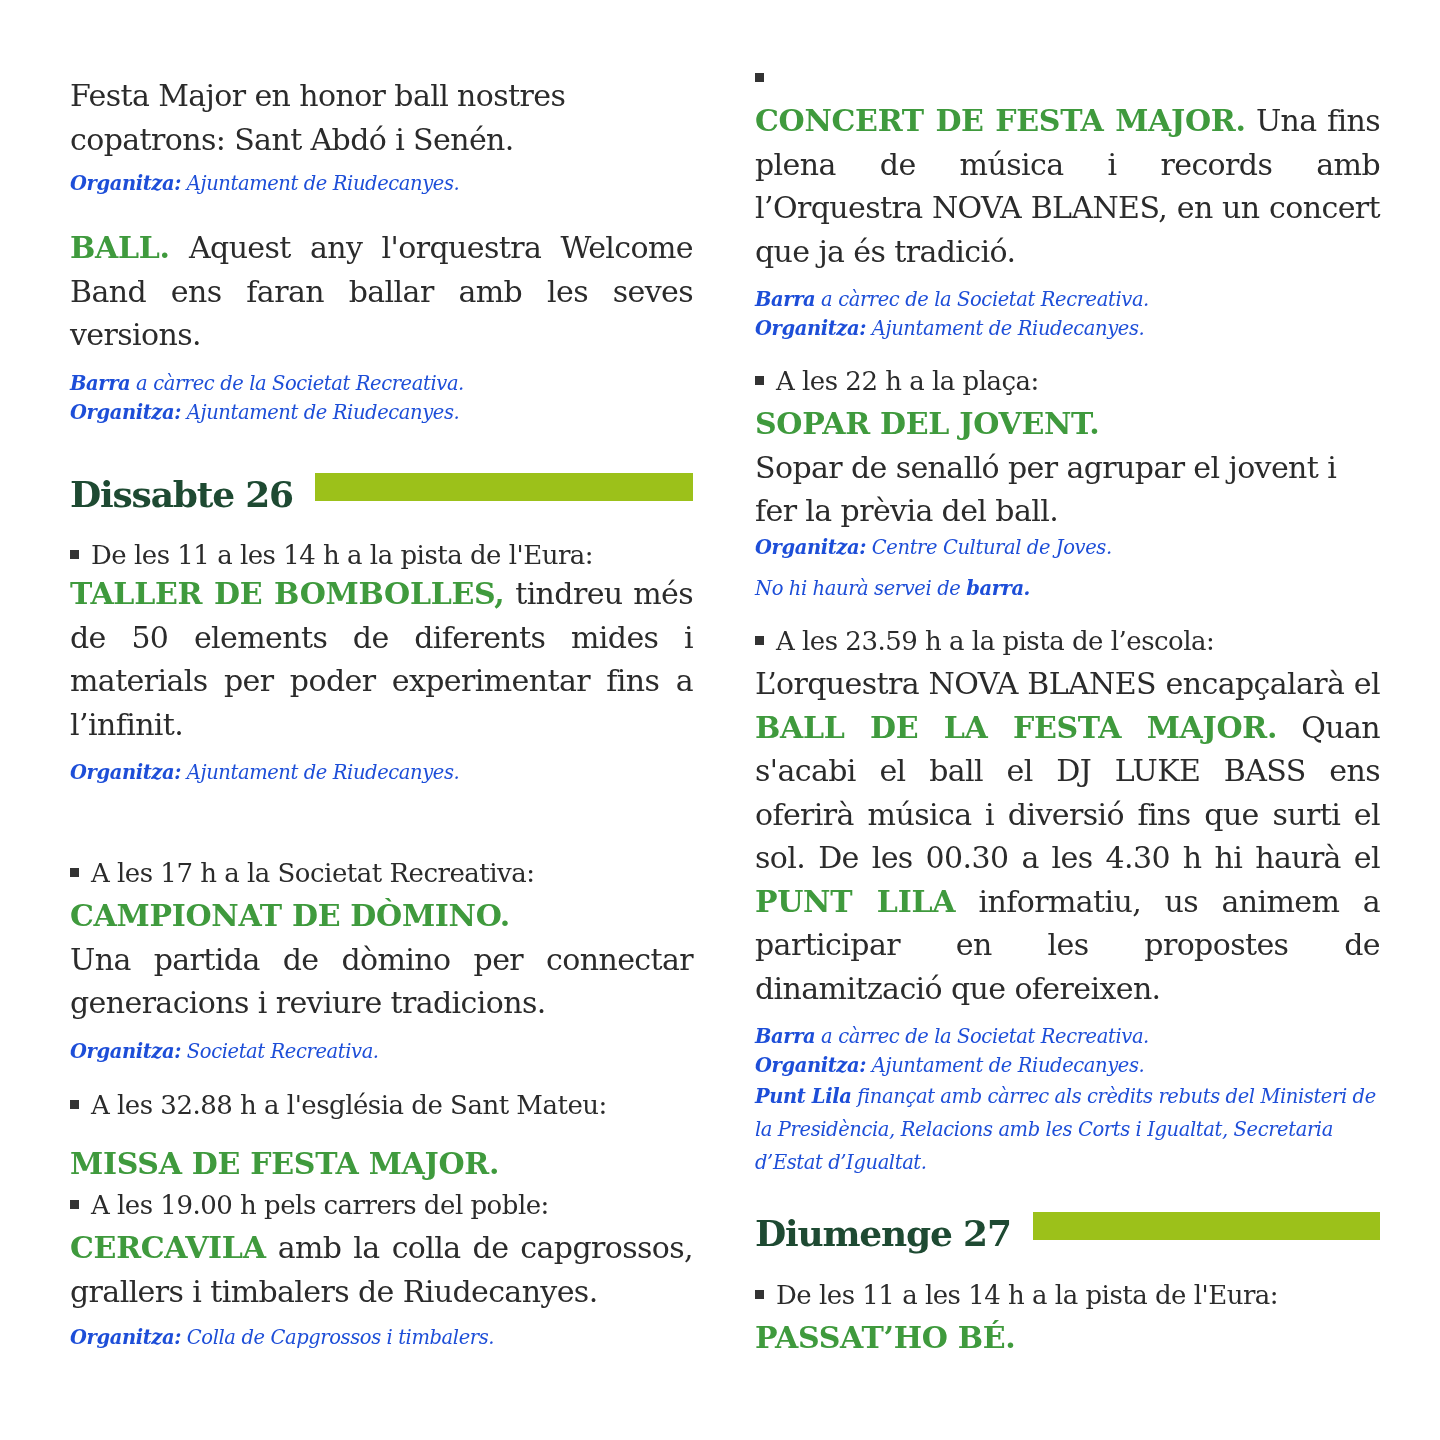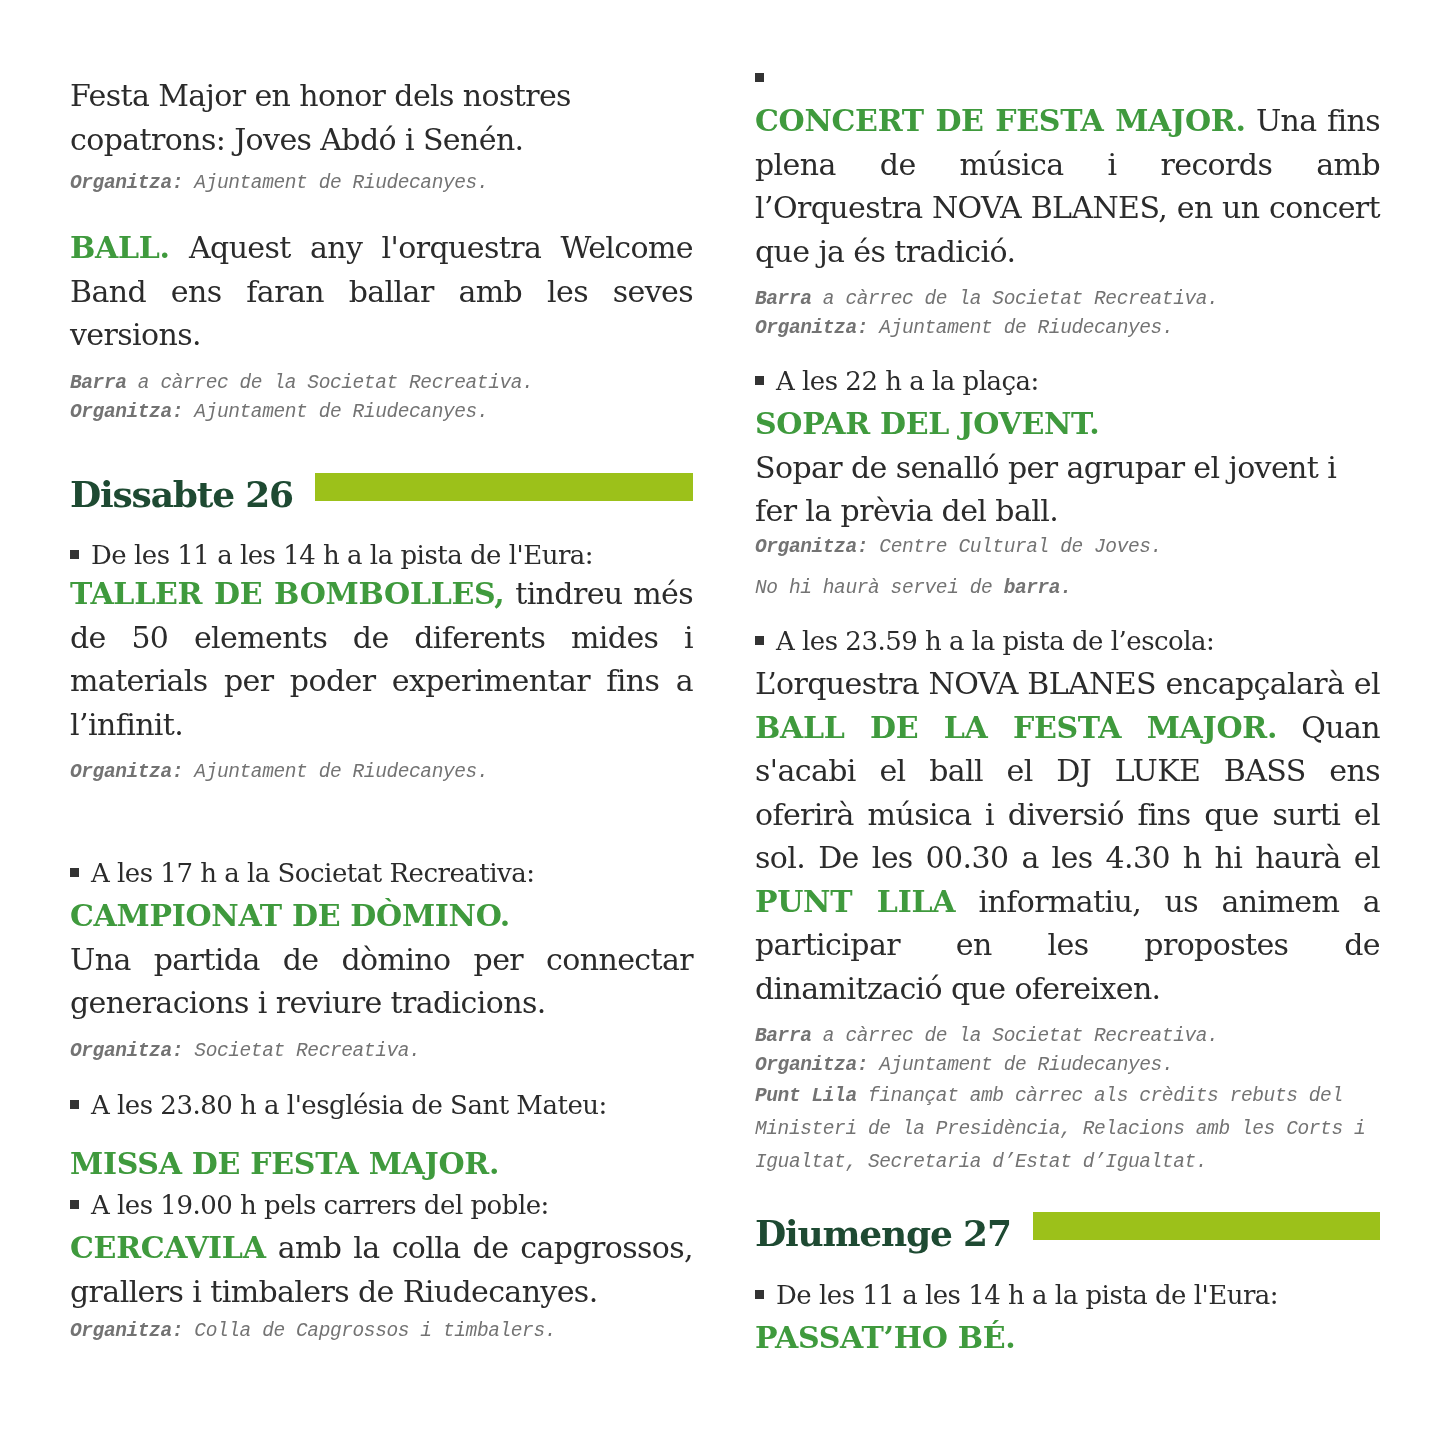--- a/index.html
+++ b/index.html
@@ -9,34 +9,34 @@
   .col-left { left: 70px; width: 623px; }
   .col-right { left: 755px; width: 625px; }
 
   .block { position: absolute; left: 0; right: 0; }
   .p { font-size: 30px; line-height: 43.5px; margin: 0; text-align: justify;
        letter-spacing: -0.6px; color: #2b2b2b; }
   .p.nojust { text-align: left; }
   .time { font-size: 26px; line-height: 34px; margin: 0; color: #2b2b2b; letter-spacing: -0.5px; }
   .bullet { display: inline-block; width: 9px; height: 9px; background: #333; margin-right: 12px; vertical-align: middle; position: relative; top: -3px; }
   .hl { color: #3f9a3d; font-weight: bold; letter-spacing: -0.3px; }
-  .note { font-size: 19.5px; line-height: 29px; margin: 0; font-style: italic; color: #737373; letter-spacing: -0.4px; font-family: Liberation Mono, monospace; }
+  .note { font-size: 19.5px; line-height: 29px; margin: 0; font-style: italic; color: #1d4ed8; letter-spacing: -0.4px; }
   .note b { font-weight: bold; }
 
   .day-header { position: absolute; left: 0; right: 0; height: 44px; display: flex; align-items: flex-start; }
   .day-title { font-size: 36px; font-weight: bold; color: #1e4a32; letter-spacing: -1.2px; white-space: nowrap; }
   .day-bar { flex: 1; height: 28px; background: #9cc11a; margin-left: 22px; }
 </style>
 </head>
 <body>
 
 <div class="col col-left">
 
   <div class="block" style="top:74px">
-    <p class="p nojust">Festa Major en honor dels nostres copatrons: Joves Abdó i Senén.</p>
+    <p class="p nojust">Festa Major en honor ball nostres copatrons: Sant Abdó i Senén.</p>
     <p class="note" style="margin-top:8px"><b>Organitza:</b><span> Ajuntament de Riudecanyes.</span></p>
   </div>
 
   <div class="block" style="top:222px">
     <p class="p" style="margin-top:4px"><span class="hl">BALL.</span><span> Aquest any l'orquestra Welcome Band ens faran ballar amb les seves versions.</span></p>
     <p class="note" style="margin-top:12px"><b>Barra</b><span> a càrrec de la Societat Recreativa.</span></p>
     <p class="note"><b>Organitza:</b><span> Ajuntament de Riudecanyes.</span></p>
   </div>
 
   <div class="day-header" style="top:473px">
@@ -51,28 +51,28 @@
   </div>
 
   <div class="block" style="top:856px">
     <p class="time"><span class="bullet"></span><span>A les 17 h a la Societat Recreativa:</span></p>
     <p class="p" style="margin-top:4px"><span class="hl">CAMPIONAT DE DÒMINO.</span></p>
     <p class="p">Una partida de dòmino per connectar generacions i reviure tradicions.</p>
     <p class="note" style="margin-top:12px"><b>Organitza:</b><span> Societat Recreativa.</span></p>
   </div>
 
   <div class="block" style="top:1088px">
-    <p class="time"><span class="bullet"></span><span>A les 23.80 h a l'església de Sant Mateu:</span></p>
+    <p class="time"><span class="bullet"></span><span>A les 32.88 h a l'església de Sant Mateu:</span></p>
     <p class="p" style="margin-top:20px"><span class="hl">MISSA DE FESTA MAJOR.</span></p>
   </div>
 
   <div class="block" style="top:1188px">
     <p class="time"><span class="bullet"></span><span>A les 19.00 h pels carrers del poble:</span></p>
     <p class="p" style="margin-top:4px"><span class="hl">CERCAVILA</span><span> amb la colla de capgrossos, grallers i timbalers de Riudecanyes.</span></p>
-    <p class="note" style="margin-top:4px"><b>Organitza:</b><span> Colla de Capgrossos i timbalers.</span></p>
+    <p class="note" style="margin-top:10px"><b>Organitza:</b><span> Colla de Capgrossos i timbalers.</span></p>
   </div>
 </div>
 
 <div class="col col-right">
 
   <div class="block" style="top:61px">
     <p class="time"><span class="bullet"></span></p>
     <p class="p" style="margin-top:4px"><span class="hl">CONCERT DE FESTA MAJOR.</span><span> Una fins plena de música i records amb l’Orquestra NOVA BLANES, en un concert que ja és tradició.</span></p>
     <p class="note" style="margin-top:12px"><b>Barra</b><span> a càrrec de la Societat Recreativa.</span></p>
     <p class="note"><b>Organitza:</b><span> Ajuntament de Riudecanyes.</span></p>

